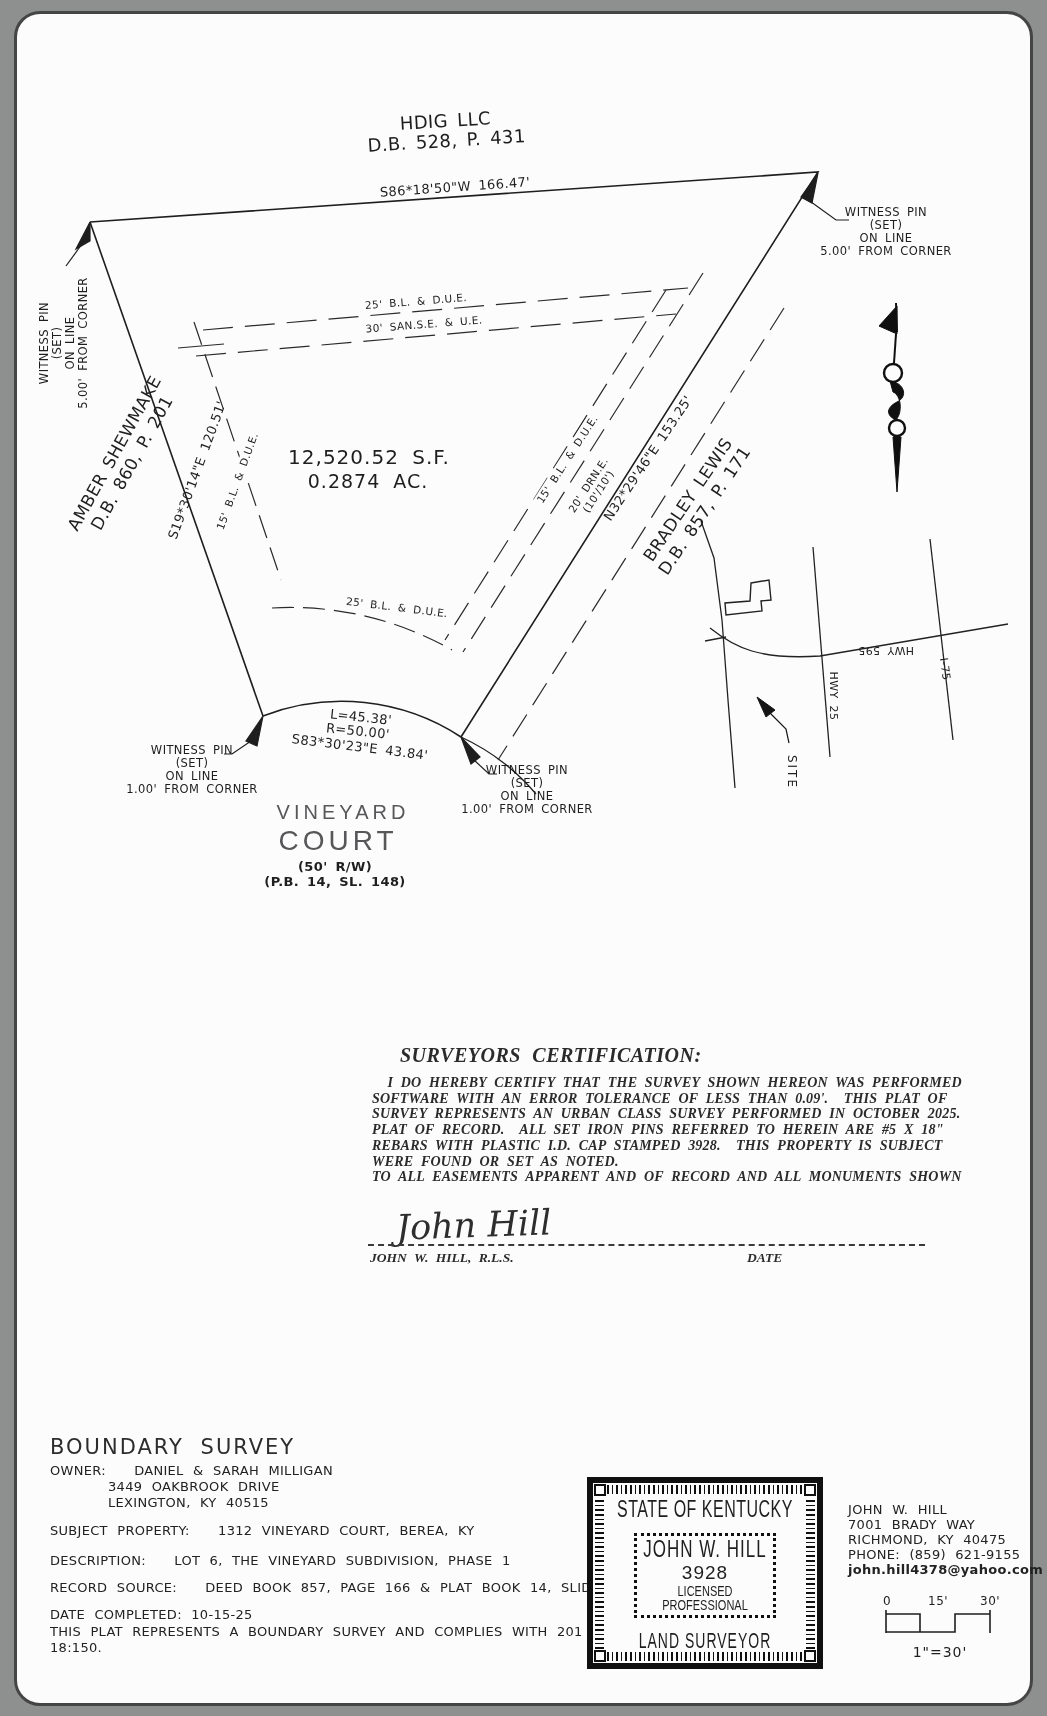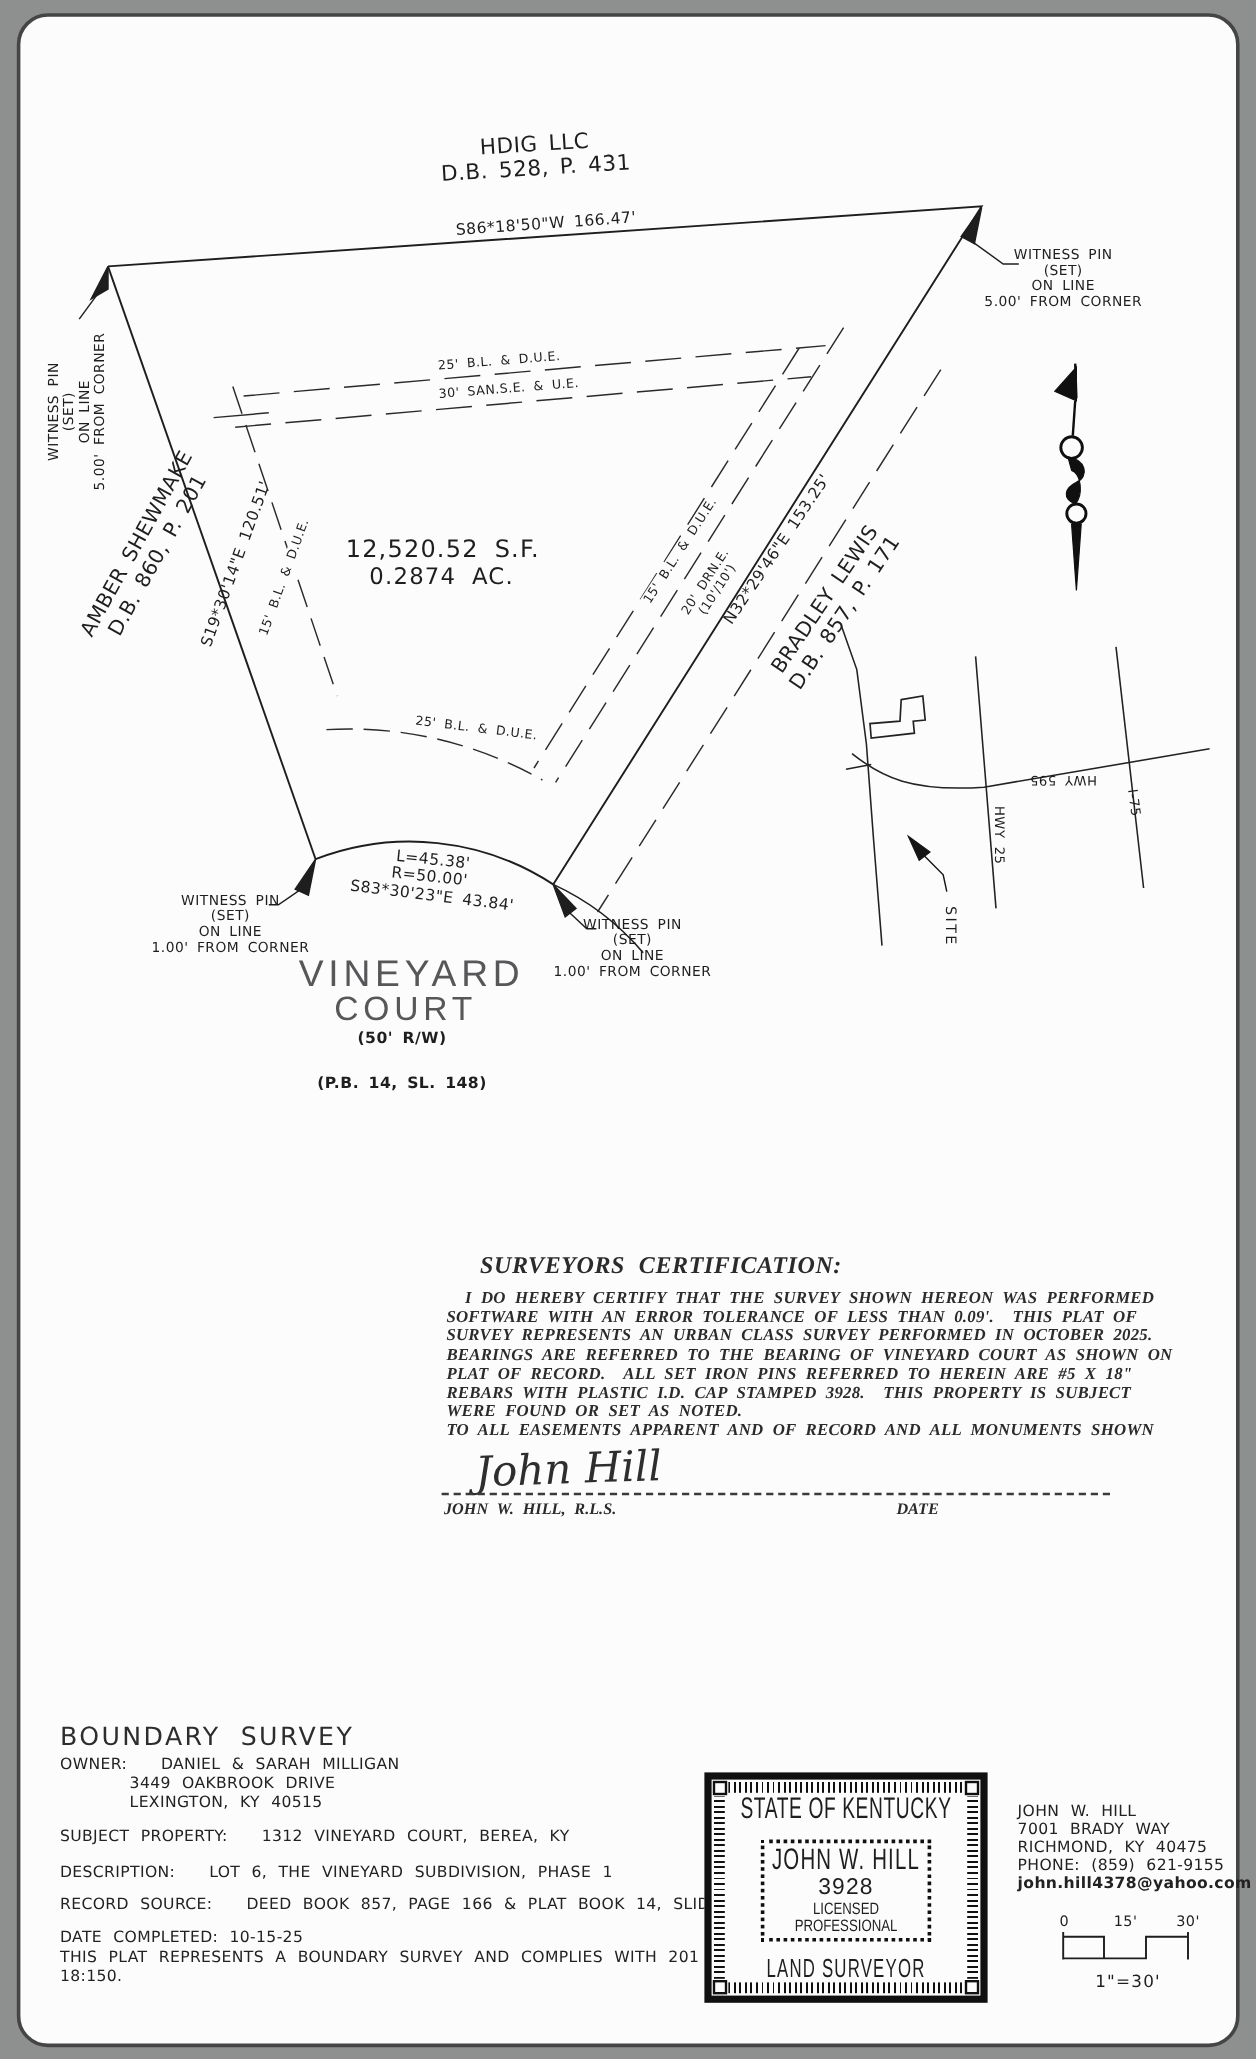--- a/index.html
+++ b/index.html
@@ -149,36 +149,35 @@
   <div class="abs cad ctr" style="left:593px;top:488px;transform:translate(-50%,-50%) rotate(-57deg);font-size:10.5px;text-align:center;line-height:12px;white-space:nowrap;">
     <div>20' DRN.E.</div>
     <div>(10'/10')</div>
   </div>
   <div class="abs cad lbl-ease ctr" style="left:397px;top:607px;transform:translate(-50%,-50%) rotate(7deg);">25' B.L. &amp; D.U.E.</div>
 
   <div class="abs cad curve-txt ctr" style="left:361px;top:717px;transform:translate(-50%,-50%) rotate(6deg);">L=45.38'</div>
   <div class="abs cad curve-txt ctr" style="left:358px;top:731px;transform:translate(-50%,-50%) rotate(6deg);">R=50.00'</div>
   <div class="abs cad curve-txt ctr" style="left:360px;top:747px;transform:translate(-50%,-50%) rotate(7deg);">S83*30'23"E   43.84'</div>
 
-  <div class="abs road-name ctr" style="left:343px;top:812px;font-size:31px;">VINEYARD</div>
+  <div class="abs road-name ctr" style="left:343px;top:812px;font-size:20px;">VINEYARD</div>
   <div class="abs road-name ctr" style="left:338px;top:841px;font-size:28px;">COURT</div>
   <div class="abs cad ctr" style="left:335px;top:866px;font-size:13px;font-weight:bold;white-space:nowrap;">(50' R/W)</div>
-  <div class="abs cad ctr" style="left:335px;top:881px;font-size:13px;font-weight:bold;white-space:nowrap;margin-top:22px;">(P.B. 14, SL. 148)</div>
+  <div class="abs cad ctr" style="left:335px;top:881px;font-size:13px;font-weight:bold;white-space:nowrap;">(P.B. 14, SL. 148)</div>
 
   <div class="abs cad ctr" style="left:886px;top:650px;transform:translate(-50%,-50%) rotate(180deg);font-size:11px;white-space:nowrap;">HWY 595</div>
   <div class="abs cad ctr" style="left:833px;top:696px;transform:translate(-50%,-50%) rotate(90deg);font-size:11px;white-space:nowrap;">HWY 25</div>
   <div class="abs cad ctr" style="left:945px;top:669px;transform:translate(-50%,-50%) rotate(82deg);font-size:11px;white-space:nowrap;">I-75</div>
   <div class="abs cad ctr" style="left:792px;top:772px;transform:translate(-50%,-50%) rotate(90deg);font-size:12px;letter-spacing:2px;white-space:nowrap;">SITE</div>
 
   <div class="abs cert" style="left:400px;top:1044px;font-size:20px;letter-spacing:.5px;word-spacing:6px;white-space:nowrap;text-align:center;">SURVEYORS CERTIFICATION:</div>
   <div class="abs cert" style="left:372px;top:1075px;width:560px;">
     <div class="cert-line">  I DO HEREBY CERTIFY THAT THE SURVEY SHOWN HEREON WAS PERFORMED</div>
     <div class="cert-line">SOFTWARE WITH AN ERROR TOLERANCE OF LESS THAN 0.09'.  THIS PLAT OF</div>
     <div class="cert-line">SURVEY REPRESENTS AN URBAN CLASS SURVEY PERFORMED IN OCTOBER 2025.</div>
-    <div class="cert-line">BEARINGS ARE REFERRED TO THE BEARING OF VINEYARD COURT AS SHOWN ON</div>
     <div class="cert-line">PLAT OF RECORD.  ALL SET IRON PINS REFERRED TO HEREIN ARE #5 X 18"</div>
     <div class="cert-line">REBARS WITH PLASTIC I.D. CAP STAMPED 3928.  THIS PROPERTY IS SUBJECT</div>
     <div class="cert-line">WERE FOUND OR SET AS NOTED.</div>
     <div class="cert-line">TO ALL EASEMENTS APPARENT AND OF RECORD AND ALL MONUMENTS SHOWN</div>
   </div>
   <div class="abs sig" style="left:396px;top:1205px;transform:rotate(-2deg);">John Hill</div>
   <div class="abs" style="left:368px;top:1232px;width:557px;border-bottom:2px dashed #3a3a3a;height:12px;"></div>
   <div class="abs cert" style="left:370px;top:1250px;font-size:13.5px;white-space:nowrap;word-spacing:4px;">JOHN W. HILL, R.L.S.</div>
   <div class="abs cert" style="left:747px;top:1250px;font-size:13.5px;white-space:nowrap;">DATE</div>
 

